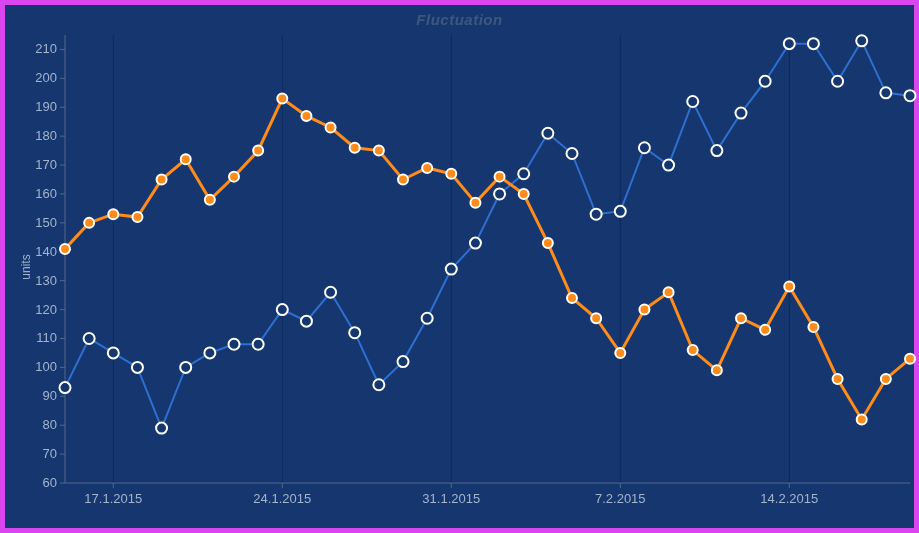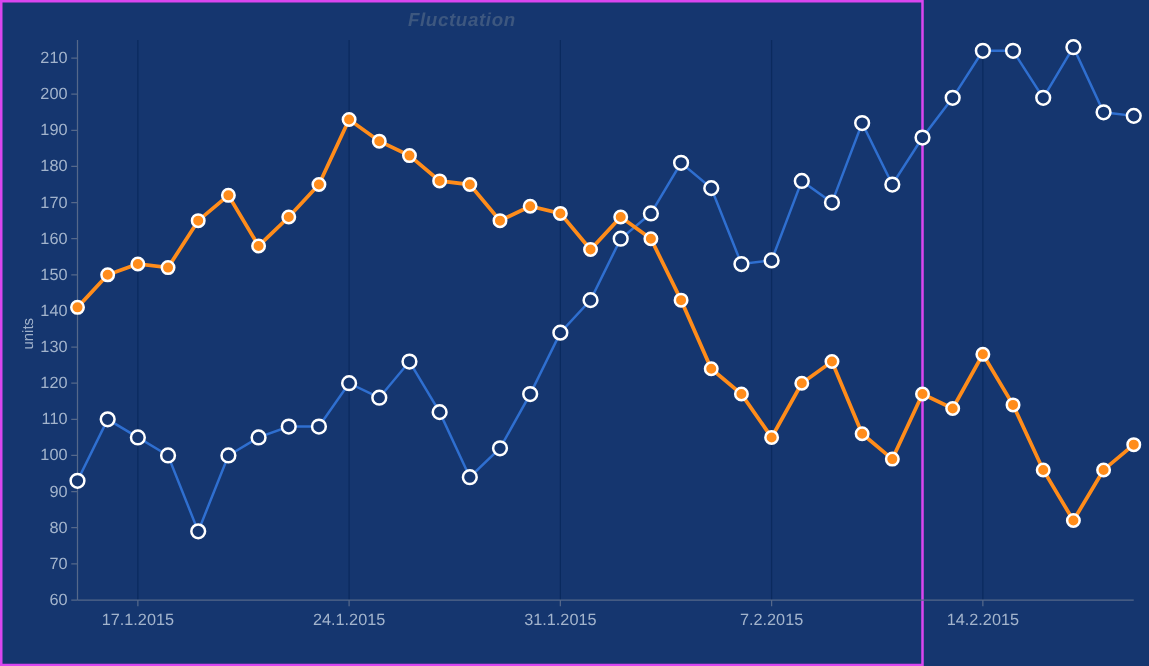--- a/index.html
+++ b/index.html
@@ -6,24 +6,24 @@
     margin: 0;
     padding: 0;
     width: 919px;
     height: 533px;
     background: #15366f;
     font-family: "Segoe UI", Arial, sans-serif;
     overflow: hidden;
   }
   .chart-container {
     position: relative;
-    width: 739px;
+    width: 919px;
     height: 533px;
     box-sizing: border-box;
-    border: 2px solid #d946ef;
+    border: 5px solid #d946ef;
   }
   .title {
     position: absolute;
     top: 6px;
     left: 0;
     width: 100%;
     text-align: center;
     font-size: 15px;
     font-style: italic;
     font-weight: 600;

